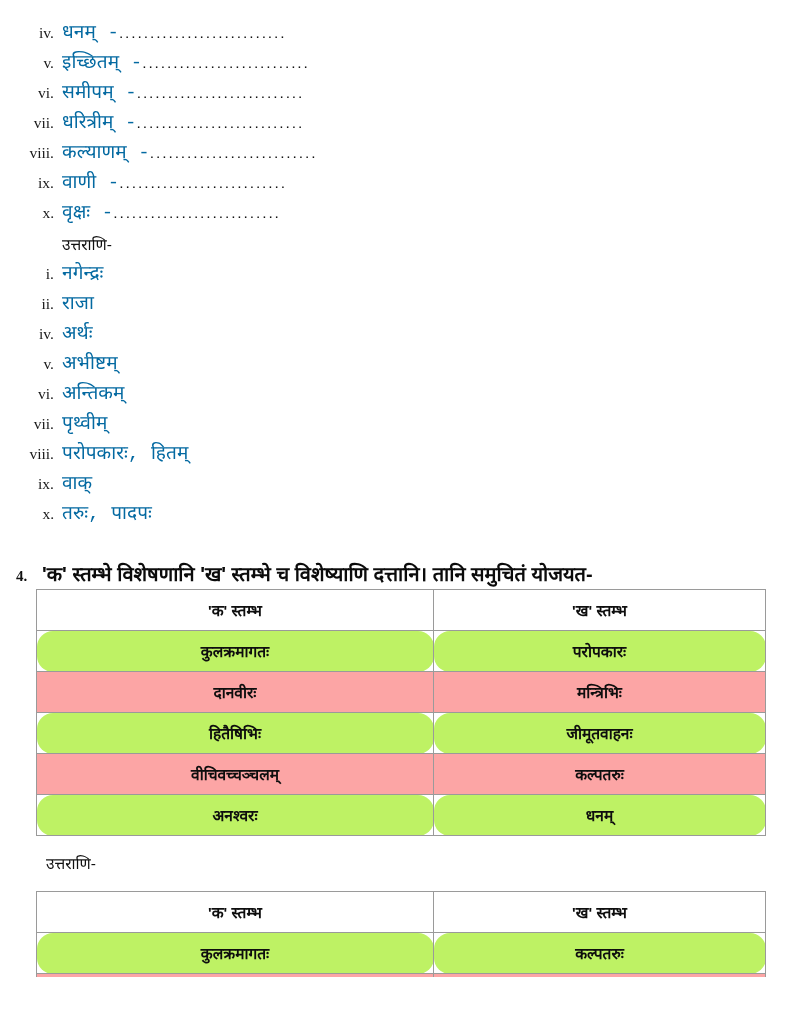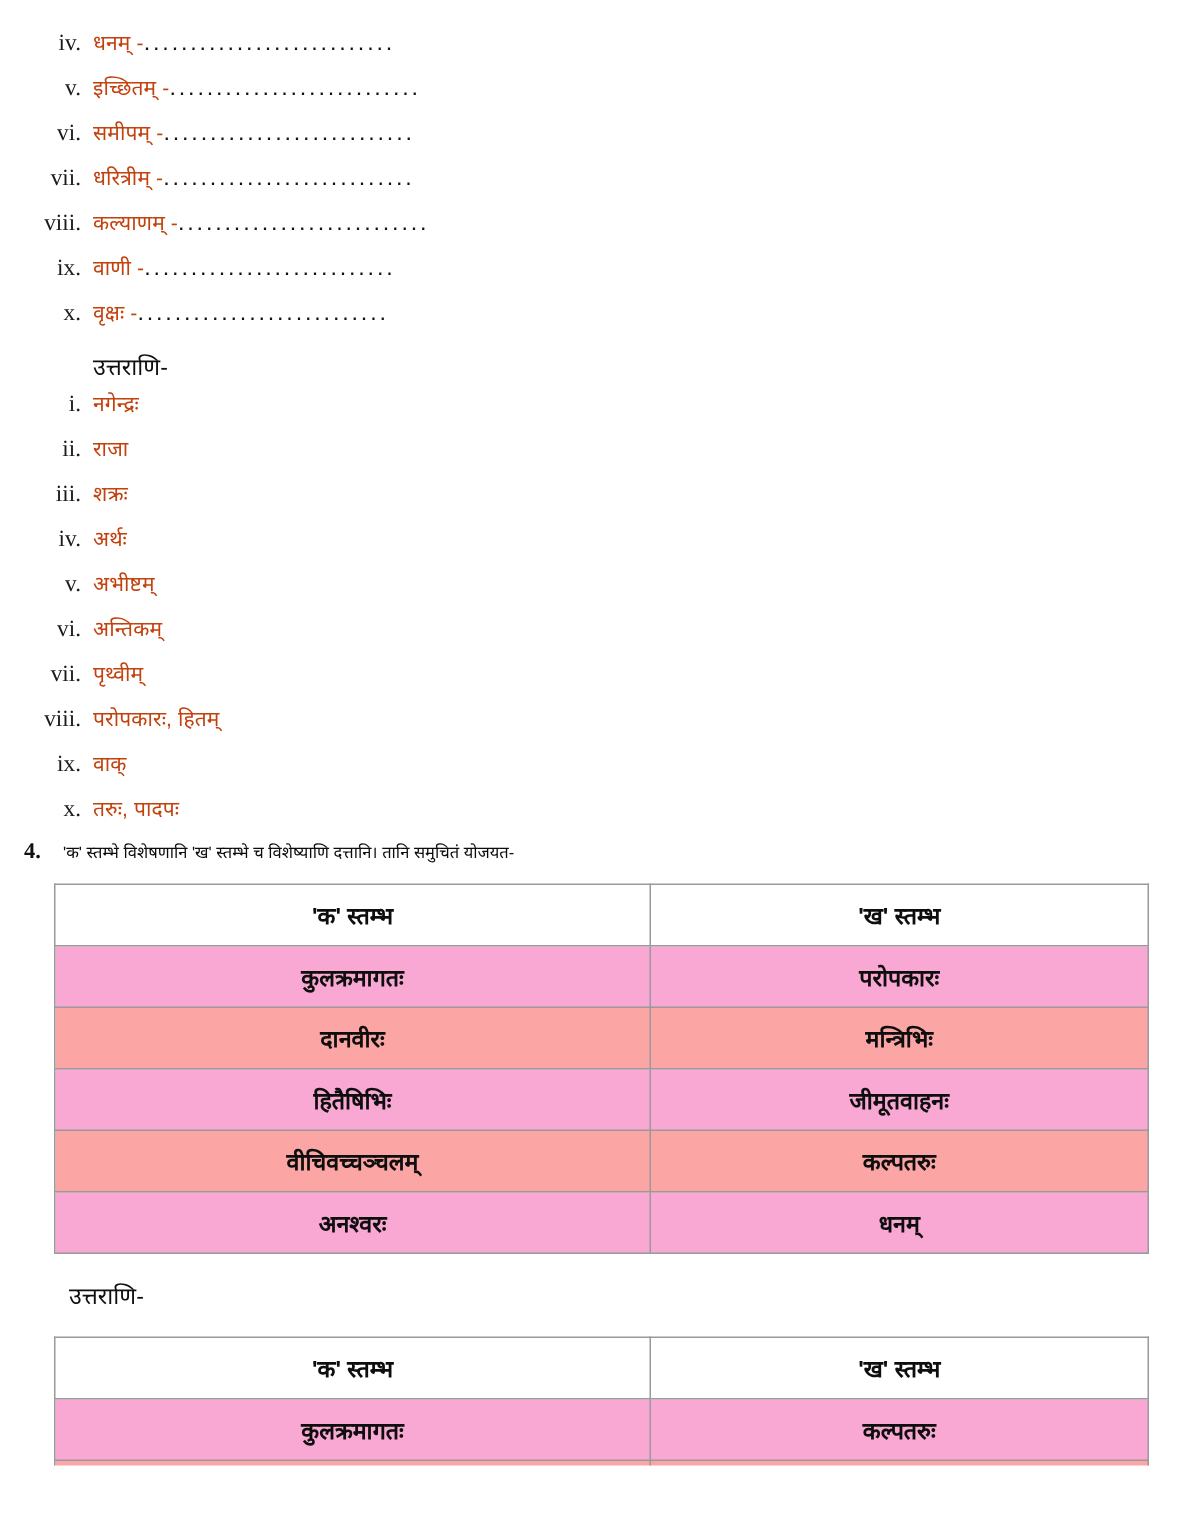--- a/index.html
+++ b/index.html
@@ -46,23 +46,23 @@
     text-align: right;
     padding-right: 8px;
     font-family: "Liberation Serif", "DejaVu Serif", serif;
     font-size: 15.5px;
     color: #1a1a1a;
     box-sizing: border-box;
     white-space: nowrap;
   }
 
   .rn-text {
-    font-family: Liberation Sans, sans-serif;
-    font-size: 14px;
-    color: #c2410c;
+    font-family: Liberation Mono, monospace;
+    font-size: 19px;
+    color: #0369a1;
     white-space: nowrap;
     letter-spacing: .1px;
   }
 
   .dots {
     font-family: "Liberation Sans", "DejaVu Sans", sans-serif;
     letter-spacing: 1.9px;
     font-size: 15.5px;
   }
 
@@ -100,22 +100,22 @@
   #question-4 .q-num {
     font-family: "Liberation Serif", "DejaVu Serif", serif;
     font-weight: bold;
     font-size: 15px;
     width: 26px;
     min-width: 26px;
   }
 
   #question-4 .q-text {
     font-family: "Liberation Sans", "DejaVu Sans", sans-serif;
-    font-weight: normal;
-    font-size: 11px;
+    font-weight: bold;
+    font-size: 20px;
     color: #0b0b0b;
     white-space: nowrap;
   }
 
   
   .match-table {
     position: absolute;
     left: 36px;
     width: 729px;
     border-collapse: collapse;
@@ -140,21 +140,22 @@
   }
 
   .match-table col.col-k { width: 397px; }
   .match-table col.col-kh { width: 332px; }
 
   .match-table thead th {
     background: #ffffff;
   }
 
   .match-table tbody tr.row-shaded td {
-    background: #f9a8d4;
+    background: #bef264;
+    border-radius: 16px;
   }
 
   .match-table tbody tr.row-plain td {
     background: #fca5a5;
   }
 
   
   #answers-heading-2 {
     position: absolute;
     left: 46px;
@@ -219,24 +220,20 @@
     <div id="answers-heading-1">उत्तराणि-</div>
 
     <ul class="rn-list" id="answers-list">
         <li class="rn-row">
           <span class="rn-num">i.</span>
           <span class="rn-text">नगेन्द्रः</span>
         </li>
         <li class="rn-row">
           <span class="rn-num">ii.</span>
           <span class="rn-text">राजा</span>
-        </li>
-        <li class="rn-row">
-          <span class="rn-num">iii.</span>
-          <span class="rn-text">शक्रः</span>
         </li>
         <li class="rn-row">
           <span class="rn-num">iv.</span>
           <span class="rn-text">अर्थः</span>
         </li>
         <li class="rn-row">
           <span class="rn-num">v.</span>
           <span class="rn-text">अभीष्टम्</span>
         </li>
         <li class="rn-row">

